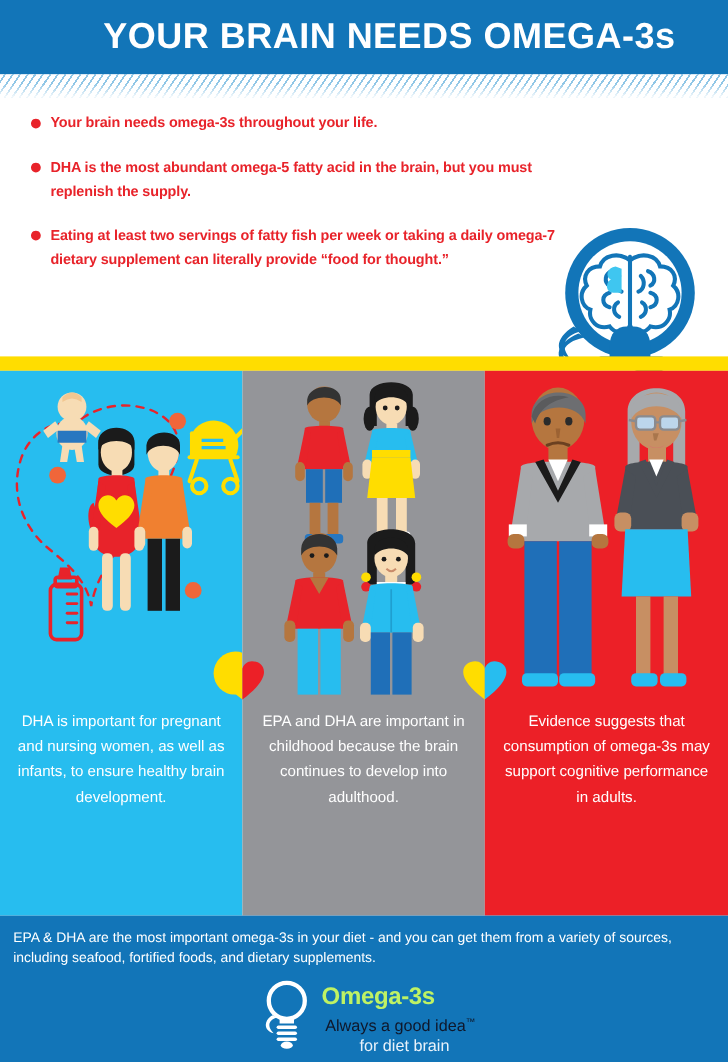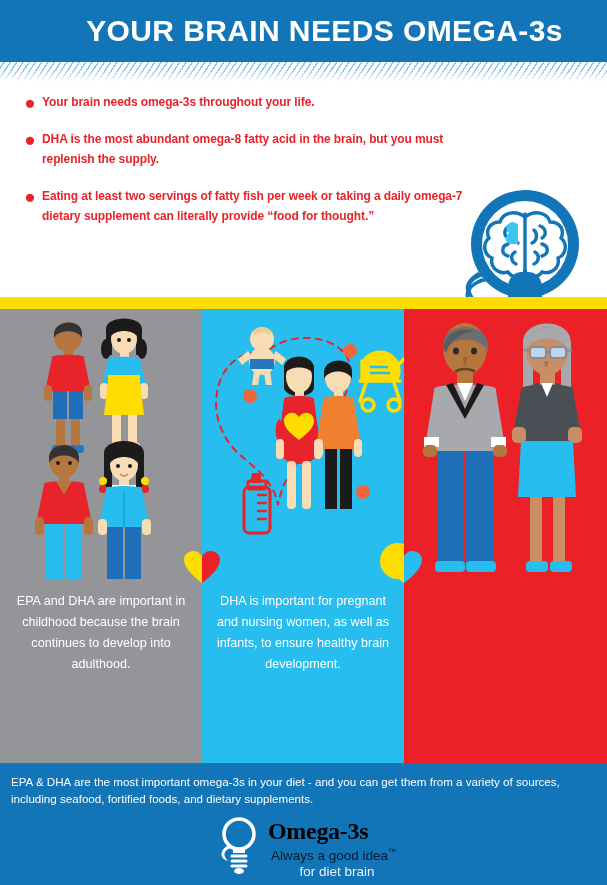--- a/index.html
+++ b/index.html
@@ -101,21 +101,21 @@
     font-size:11.6px;
     line-height:17px;
   }
   .footer-logo {
     position:absolute; left:215px; top:52px; width:185px; height:62px;
     display:flex; align-items:flex-start;
   }
   .footer-logo-bulb { width:48px; height:60px; flex:0 0 48px; }
   .footer-logo-words { padding-left:5px; padding-top:4px; }
   .fl-omega {
-    color:#000000; font-size:24px; font-weight:bold; line-height:25px; letter-spacing:-0.3px;font-family:Liberation Serif, serif;
+    color:#bef264; font-size:20px; font-weight:bold; line-height:25px; letter-spacing:-0.3px;
   }
   .fl-tag1 {
     color:#0f172a; font-size:13.5px; line-height:16px; padding-left:3px;
   }
   .fl-tag1 sup { font-size:8px; vertical-align:super; }
   .fl-tag2 {
     color:#e8f2fa; font-size:13.5px; line-height:16px; text-align:center; padding-left:10px;
   }
 </style>
 </head>
@@ -132,21 +132,21 @@
   <div class="bullets-wrap">
     <div class="bullet-list">
 
       <div class="bullet-row">
         <div class="bullet-dot">●</div>
         <div class="bullet-text">Your brain needs omega-3s throughout your life.</div>
       </div>
 
       <div class="bullet-row">
         <div class="bullet-dot">●</div>
-        <div class="bullet-text">DHA is the most abundant omega-8 fatty acid in the brain, but you must replenish the supply.</div>
+        <div class="bullet-text">DHA is the most abundant omega-5 fatty acid in the brain, but you must replenish the supply.</div>
       </div>
 
       <div class="bullet-row">
         <div class="bullet-dot">●</div>
         <div class="bullet-text">Eating at least two servings of fatty fish per week or taking a daily omega-7 dietary supplement can literally provide “food for thought.”</div>
       </div>
 
     </div>
 
     <svg class="brain-logo" viewBox="0 0 135 185">
@@ -181,20 +181,102 @@
         <path d="M70 86 C78 86 84 92 84 102 L84 112 L50 112 L50 102 C50 92 56 86 64 86 Z"></path>
         <ellipse cx="68" cy="160" rx="16" ry="10"></ellipse>
         <rect x="52" y="150" width="32" height="10"></rect>
       </g>
     </svg>
   </div>
 
   <div class="yellow-bar"></div>
 
   <div class="panels">
+
+    <div class="panel panel-1">
+      <svg class="panel-art" viewBox="0 0 202 270">
+
+        <path d="M68 40 C95 20 142 28 148 56 C152 84 128 112 110 134
+                 C95 152 80 172 76 196 C72 172 52 158 38 146
+                 C18 128 8 100 18 72 C28 44 60 36 72 52" fill="none" stroke="#e8232a" stroke-width="2" stroke-dasharray="6 6" stroke-linecap="round"></path>
+
+        <circle cx="148" cy="42" r="7" fill="#f0663a"></circle>
+        <circle cx="48" cy="87" r="7" fill="#f0663a"></circle>
+        <circle cx="161" cy="183" r="7" fill="#f0663a"></circle>
+
+        <g>
+          <circle cx="60" cy="30" r="12" fill="#f7dcb4"></circle>
+          <ellipse cx="60" cy="52" rx="13" ry="14" fill="#f7dcb4"></ellipse>
+          <path d="M48 50 L72 50 L72 60 L48 60 Z" fill="#2777c0"></path>
+          <path d="M46 42 L36 50 L40 56 L50 48 Z" fill="#f7dcb4"></path>
+          <path d="M74 42 L84 50 L80 56 L70 48 Z" fill="#f7dcb4"></path>
+          <path d="M52 62 L50 76 L56 76 L58 64 Z" fill="#f7dcb4"></path>
+          <path d="M68 62 L70 76 L64 76 L62 64 Z" fill="#f7dcb4"></path>
+          <path d="M52 22 Q60 14 68 22 L68 26 Q60 20 52 26 Z" fill="#f2c791"></path>
+        </g>
+
+        <g fill="none" stroke="#ffdd00" stroke-width="3.4" stroke-linecap="round">
+          <path d="M160 52 L160 72 L196 72 A18 18 0 0 0 160 52 Z" fill="#ffdd00" stroke="none"></path>
+          <path d="M160 52 L160 72" stroke="#ffdd00"></path>
+          <path d="M158 72 L198 72"></path>
+          <path d="M164 74 L158 92"></path>
+          <path d="M192 74 L198 92"></path>
+          <circle cx="166" cy="96" r="6"></circle>
+          <circle cx="192" cy="96" r="6"></circle>
+          <path d="M196 56 L204 48"></path>
+        </g>
+        <g stroke="#27bdef" stroke-width="2.6" fill="none">
+          <path d="M168 58 L186 58 M168 64 L188 64"></path>
+        </g>
+
+        <g>
+          <path d="M50 68 L58 68 L60 78 L48 78 Z" fill="#e8232a" transform="translate(0 96)"></path>
+          <rect x="42" y="178" width="26" height="46" rx="5" fill="none" stroke="#e8232a" stroke-width="3"></rect>
+          <rect x="46" y="172" width="18" height="8" rx="2" fill="none" stroke="#e8232a" stroke-width="3"></rect>
+          <g stroke="#e8232a" stroke-width="2.4" stroke-linecap="round">
+            <path d="M56 186 L64 186"></path>
+            <path d="M56 194 L64 194"></path>
+            <path d="M56 202 L64 202"></path>
+            <path d="M56 210 L64 210"></path>
+          </g>
+        </g>
+
+        <g>
+          <path d="M82 60 C82 46 112 46 112 60 L112 78 C112 90 82 90 82 78 Z" fill="#1b1b1b"></path>
+          <ellipse cx="97" cy="68" rx="13" ry="16" fill="#f7dcb4"></ellipse>
+          <path d="M82 58 C84 44 110 44 112 58 L112 66 C108 56 86 56 82 66 Z" fill="#1b1b1b"></path>
+          <rect x="93" y="82" width="9" height="8" fill="#f7dcb4"></rect>
+          <path d="M82 90 C82 86 112 86 112 90 L116 140 C116 160 78 160 78 140 Z" fill="#e8232a"></path>
+          <path d="M78 110 C72 112 72 130 79 138 L84 130 Z" fill="#e8232a"></path>
+          <rect x="76" y="90" width="8" height="44" rx="4" fill="#f7dcb4" opacity="0"></rect>
+          <path d="M82 92 L76 134 L82 136 L88 96 Z" fill="#e8232a"></path>
+          <path d="M112 92 L118 134 L112 136 L106 96 Z" fill="#e8232a"></path>
+          <rect x="74" y="130" width="8" height="20" rx="4" fill="#f7dcb4"></rect>
+          <rect x="112" y="130" width="8" height="20" rx="4" fill="#f7dcb4"></rect>
+          <path d="M97 108 C92 100 82 104 82 112 C82 120 92 127 97 131 C102 127 112 120 112 112 C112 104 102 100 97 108 Z" fill="#ffdd00"></path>
+          <rect x="85" y="152" width="9" height="48" rx="4" fill="#f7dcb4"></rect>
+          <rect x="100" y="152" width="9" height="48" rx="4" fill="#f7dcb4"></rect>
+        </g>
+
+        <g>
+          <ellipse cx="136" cy="68" rx="13" ry="16" fill="#f7dcb4"></ellipse>
+          <path d="M122 62 C124 48 150 48 150 62 L150 70 C146 60 126 60 122 70 Z" fill="#1b1b1b"></path>
+          <rect x="132" y="82" width="9" height="8" fill="#f7dcb4"></rect>
+          <path d="M121 90 C121 86 152 86 152 90 L152 140 L121 140 Z" fill="#f08030"></path>
+          <path d="M121 92 L115 132 L122 134 L127 96 Z" fill="#f08030"></path>
+          <path d="M152 92 L158 132 L151 134 L146 96 Z" fill="#f08030"></path>
+          <rect x="113" y="130" width="8" height="18" rx="4" fill="#f7dcb4"></rect>
+          <rect x="152" y="130" width="8" height="18" rx="4" fill="#f7dcb4"></rect>
+          <rect x="123" y="140" width="12" height="60" fill="#1b1b1b"></rect>
+          <rect x="138" y="140" width="12" height="60" fill="#1b1b1b"></rect>
+        </g>
+        <circle cx="196" cy="252" r="18" fill="#ffdd00"></circle>
+      </svg>
+      <div class="panel-caption">DHA is important for pregnant and nursing women, as well as infants, to ensure healthy brain development.</div>
+    </div>
 
     <div class="panel panel-2">
       <svg class="panel-art" viewBox="0 0 202 270">
 
         <g>
           <ellipse cx="68" cy="28" rx="14" ry="15" fill="#b5763f"></ellipse>
           <path d="M54 24 C56 10 82 10 82 24 L82 29 C78 20 58 20 54 29 Z" fill="#333333"></path>
           <rect x="64" y="42" width="9" height="6" fill="#b5763f"></rect>
           <path d="M52 48 C52 45 84 45 84 48 L84 82 L52 82 Z" fill="#e8232a"></path>
           <path d="M52 49 L46 78 L53 80 L57 52 Z" fill="#e8232a"></path>
@@ -270,102 +352,20 @@
           <rect x="98" y="210" width="9" height="16" rx="4" fill="#f7dcb4"></rect>
           <rect x="142" y="210" width="9" height="16" rx="4" fill="#f7dcb4"></rect>
           <line x1="124" y1="182" x2="124" y2="218" stroke="#1f9fd0" stroke-width="1.4"></line>
           <rect x="107" y="218" width="16" height="52" fill="#1f6fb8"></rect>
           <rect x="125" y="218" width="16" height="52" fill="#1f6fb8"></rect>
         </g>
       </svg>
       <div class="panel-caption">EPA and DHA are important in childhood because the brain continues to develop into adulthood.</div>
     </div>
 
-    <div class="panel panel-1">
-      <svg class="panel-art" viewBox="0 0 202 270">
-
-        <path d="M68 40 C95 20 142 28 148 56 C152 84 128 112 110 134
-                 C95 152 80 172 76 196 C72 172 52 158 38 146
-                 C18 128 8 100 18 72 C28 44 60 36 72 52" fill="none" stroke="#e8232a" stroke-width="2" stroke-dasharray="6 6" stroke-linecap="round"></path>
-
-        <circle cx="148" cy="42" r="7" fill="#f0663a"></circle>
-        <circle cx="48" cy="87" r="7" fill="#f0663a"></circle>
-        <circle cx="161" cy="183" r="7" fill="#f0663a"></circle>
-
-        <g>
-          <circle cx="60" cy="30" r="12" fill="#f7dcb4"></circle>
-          <ellipse cx="60" cy="52" rx="13" ry="14" fill="#f7dcb4"></ellipse>
-          <path d="M48 50 L72 50 L72 60 L48 60 Z" fill="#2777c0"></path>
-          <path d="M46 42 L36 50 L40 56 L50 48 Z" fill="#f7dcb4"></path>
-          <path d="M74 42 L84 50 L80 56 L70 48 Z" fill="#f7dcb4"></path>
-          <path d="M52 62 L50 76 L56 76 L58 64 Z" fill="#f7dcb4"></path>
-          <path d="M68 62 L70 76 L64 76 L62 64 Z" fill="#f7dcb4"></path>
-          <path d="M52 22 Q60 14 68 22 L68 26 Q60 20 52 26 Z" fill="#f2c791"></path>
-        </g>
-
-        <g fill="none" stroke="#ffdd00" stroke-width="3.4" stroke-linecap="round">
-          <path d="M160 52 L160 72 L196 72 A18 18 0 0 0 160 52 Z" fill="#ffdd00" stroke="none"></path>
-          <path d="M160 52 L160 72" stroke="#ffdd00"></path>
-          <path d="M158 72 L198 72"></path>
-          <path d="M164 74 L158 92"></path>
-          <path d="M192 74 L198 92"></path>
-          <circle cx="166" cy="96" r="6"></circle>
-          <circle cx="192" cy="96" r="6"></circle>
-          <path d="M196 56 L204 48"></path>
-        </g>
-        <g stroke="#27bdef" stroke-width="2.6" fill="none">
-          <path d="M168 58 L186 58 M168 64 L188 64"></path>
-        </g>
-
-        <g>
-          <path d="M50 68 L58 68 L60 78 L48 78 Z" fill="#e8232a" transform="translate(0 96)"></path>
-          <rect x="42" y="178" width="26" height="46" rx="5" fill="none" stroke="#e8232a" stroke-width="3"></rect>
-          <rect x="46" y="172" width="18" height="8" rx="2" fill="none" stroke="#e8232a" stroke-width="3"></rect>
-          <g stroke="#e8232a" stroke-width="2.4" stroke-linecap="round">
-            <path d="M56 186 L64 186"></path>
-            <path d="M56 194 L64 194"></path>
-            <path d="M56 202 L64 202"></path>
-            <path d="M56 210 L64 210"></path>
-          </g>
-        </g>
-
-        <g>
-          <path d="M82 60 C82 46 112 46 112 60 L112 78 C112 90 82 90 82 78 Z" fill="#1b1b1b"></path>
-          <ellipse cx="97" cy="68" rx="13" ry="16" fill="#f7dcb4"></ellipse>
-          <path d="M82 58 C84 44 110 44 112 58 L112 66 C108 56 86 56 82 66 Z" fill="#1b1b1b"></path>
-          <rect x="93" y="82" width="9" height="8" fill="#f7dcb4"></rect>
-          <path d="M82 90 C82 86 112 86 112 90 L116 140 C116 160 78 160 78 140 Z" fill="#e8232a"></path>
-          <path d="M78 110 C72 112 72 130 79 138 L84 130 Z" fill="#e8232a"></path>
-          <rect x="76" y="90" width="8" height="44" rx="4" fill="#f7dcb4" opacity="0"></rect>
-          <path d="M82 92 L76 134 L82 136 L88 96 Z" fill="#e8232a"></path>
-          <path d="M112 92 L118 134 L112 136 L106 96 Z" fill="#e8232a"></path>
-          <rect x="74" y="130" width="8" height="20" rx="4" fill="#f7dcb4"></rect>
-          <rect x="112" y="130" width="8" height="20" rx="4" fill="#f7dcb4"></rect>
-          <path d="M97 108 C92 100 82 104 82 112 C82 120 92 127 97 131 C102 127 112 120 112 112 C112 104 102 100 97 108 Z" fill="#ffdd00"></path>
-          <rect x="85" y="152" width="9" height="48" rx="4" fill="#f7dcb4"></rect>
-          <rect x="100" y="152" width="9" height="48" rx="4" fill="#f7dcb4"></rect>
-        </g>
-
-        <g>
-          <ellipse cx="136" cy="68" rx="13" ry="16" fill="#f7dcb4"></ellipse>
-          <path d="M122 62 C124 48 150 48 150 62 L150 70 C146 60 126 60 122 70 Z" fill="#1b1b1b"></path>
-          <rect x="132" y="82" width="9" height="8" fill="#f7dcb4"></rect>
-          <path d="M121 90 C121 86 152 86 152 90 L152 140 L121 140 Z" fill="#f08030"></path>
-          <path d="M121 92 L115 132 L122 134 L127 96 Z" fill="#f08030"></path>
-          <path d="M152 92 L158 132 L151 134 L146 96 Z" fill="#f08030"></path>
-          <rect x="113" y="130" width="8" height="18" rx="4" fill="#f7dcb4"></rect>
-          <rect x="152" y="130" width="8" height="18" rx="4" fill="#f7dcb4"></rect>
-          <rect x="123" y="140" width="12" height="60" fill="#1b1b1b"></rect>
-          <rect x="138" y="140" width="12" height="60" fill="#1b1b1b"></rect>
-        </g>
-        <circle cx="196" cy="252" r="18" fill="#ffdd00"></circle>
-      </svg>
-      <div class="panel-caption">DHA is important for pregnant and nursing women, as well as infants, to ensure healthy brain development.</div>
-    </div>
-
     <div class="panel panel-3">
       <svg class="panel-art" viewBox="0 0 203 270">
 
         <g>
           <ellipse cx="61" cy="40" rx="22" ry="26" fill="#b5763f"></ellipse>
           <path d="M39 36 C40 12 83 12 84 36 L84 44 C78 26 46 26 39 44 Z" fill="#6d6e71"></path>
           <path d="M39 38 C42 24 56 18 70 22 C58 24 46 30 42 44 Z" fill="#5a5b5d"></path>
           <ellipse cx="52" cy="42" rx="3" ry="3.5" fill="#2b2b2b"></ellipse>
           <ellipse cx="70" cy="42" rx="3" ry="3.5" fill="#2b2b2b"></ellipse>
           <path d="M59 48 L63 48 L62 56 L60 56 Z" fill="#9c6233"></path>
@@ -413,20 +413,21 @@
           <rect x="108" y="118" width="14" height="16" rx="5" fill="#c78f63"></rect>
           <rect x="164" y="118" width="14" height="16" rx="5" fill="#c78f63"></rect>
 
           <path d="M117 132 L169 132 L172 188 L114 188 Z" fill="#27bdef"></path>
           <rect x="126" y="188" width="12" height="66" fill="#c78f63"></rect>
           <rect x="149" y="188" width="12" height="66" fill="#c78f63"></rect>
           <rect x="122" y="252" width="22" height="11" rx="4" fill="#27bdef"></rect>
           <rect x="146" y="252" width="22" height="11" rx="4" fill="#27bdef"></rect>
         </g>
       </svg>
+      <div class="panel-caption">Evidence suggests that consumption of omega-3s may support cognitive performance in adults.</div>
     </div>
 
   </div>
 
   <svg class="heart-divider heart-d1" viewBox="0 0 40 36">
     <defs>
       <clipPath id="clipL">
           <rect x="0" y="0" width="20" height="36"></rect>
         </clipPath>
       <clipPath id="clipR">

